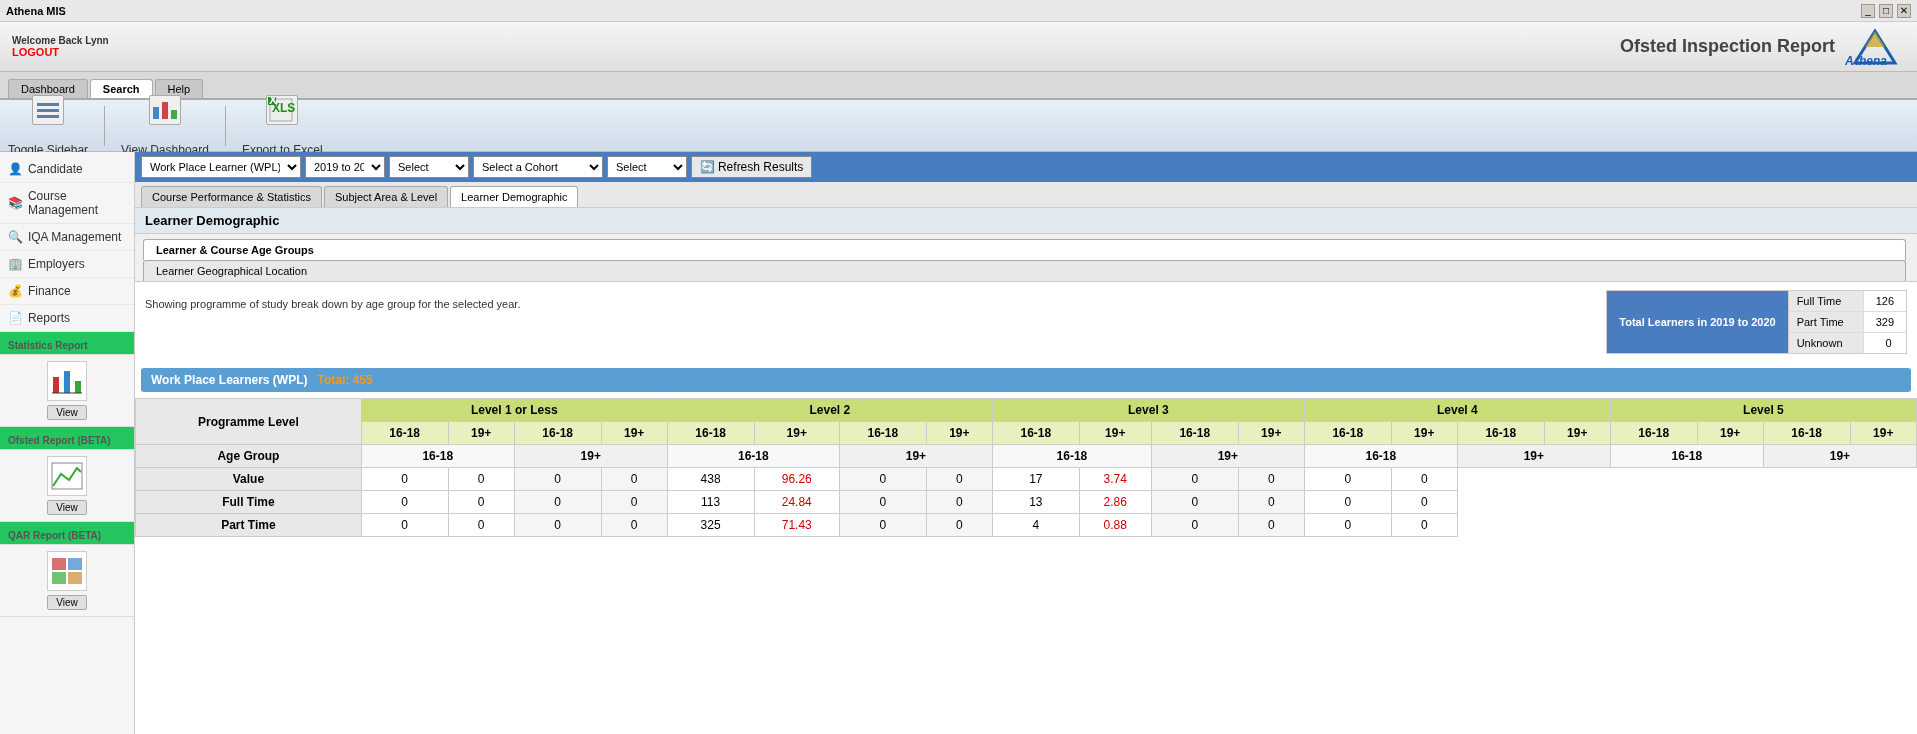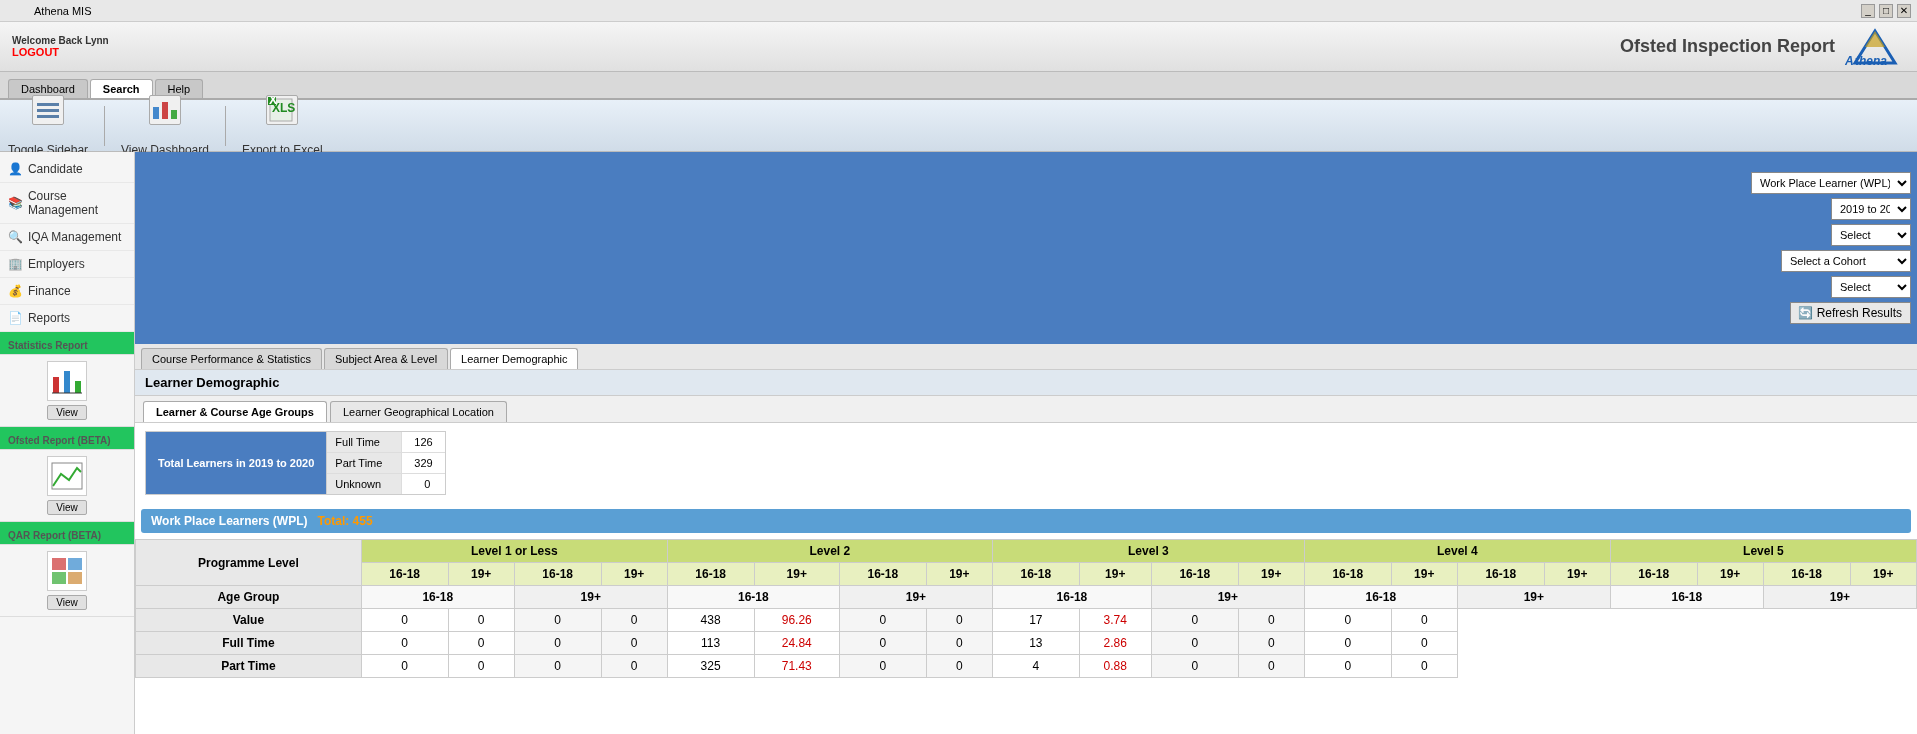--- a/index.html
+++ b/index.html
@@ -8,21 +8,21 @@
     
     .title-bar {
       background: #e8e8e8;
       display: flex;
       align-items: center;
       justify-content: space-between;
       padding: 2px 6px;
       border-bottom: 1px solid #ccc;
       height: 22px;
     }
-    .title-bar-left { font-size: 11px; font-weight: normal; margin-left: 28px; }
+    .title-bar-left { font-size: 11px; font-weight: bold; }
     .title-bar-controls { display: flex; gap: 4px; }
     .title-bar-controls span {
       display: inline-block; width: 14px; height: 14px;
       border: 1px solid #999; background: #d4d0c8;
       text-align: center; line-height: 12px; font-size: 10px; cursor: pointer;
     }
 
     
     .app-header {
       background: linear-gradient(to bottom, #f5f5f5, #e0e0e0);
@@ -154,25 +154,24 @@
     
     .content-area {
       flex: 1;
       overflow-y: auto;
       background: #fff;
     }
 
     
     .filters-bar {
       background: #4a7dc0;
-      padding: 20px 6px;
-      display: flex;
-      align-items: flex-end;
+      padding: 4px 6px;
+      display: flex;
+      align-items: flex-start;
       gap: 4px;
-      flex-direction: column;
     }
     .filter-select {
       height: 22px;
       font-size: 11px;
       border: 1px solid #888;
       background: #fff;
       padding: 1px 4px;
       cursor: pointer;
     }
     .filter-select-wide { width: 160px; }
@@ -236,20 +235,21 @@
       font-size: 13px;
       border-bottom: 1px solid #ccc;
     }
 
     
     .inner-tabs {
       display: flex;
       background: #f0f0f0;
       padding: 5px 8px 0 8px;
       border-bottom: 1px solid #ccc;
+      flex-direction: column;
     }
     .inner-tab {
       padding: 4px 12px;
       border: 1px solid #aaa;
       border-bottom: none;
       background: #e8e8e8;
       cursor: pointer;
       font-size: 11px;
       margin-right: 3px;
       border-radius: 3px 3px 0 0;
@@ -530,20 +530,21 @@
     </div>
 
     <div class="section-title-bar">Learner Demographic</div>
 
     <div class="inner-tabs">
       <div class="inner-tab active">Learner &amp; Course Age Groups</div>
       <div class="inner-tab">Learner Geographical Location</div>
     </div>
 
     <div class="desc-area">
+      <p class="desc-text">Showing programme of study break down by age group for the selected year.</p>
       <div class="stats-box">
         <div class="stats-box-title">Total Learners in 2019 to 2020</div>
         <div class="stats-box-values">
           <div class="stats-row">
             <div class="stats-label">Full Time</div>
             <div class="stats-value">126</div>
           </div>
           <div class="stats-row">
             <div class="stats-label">Part Time</div>
             <div class="stats-value">329</div>

